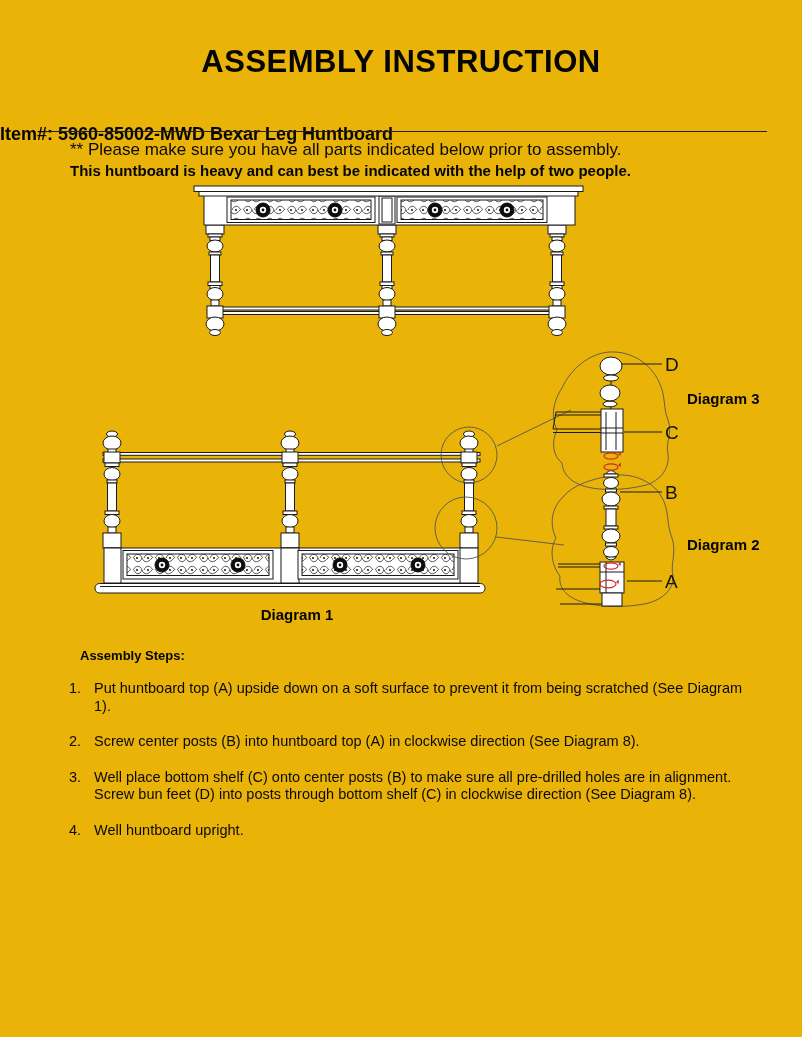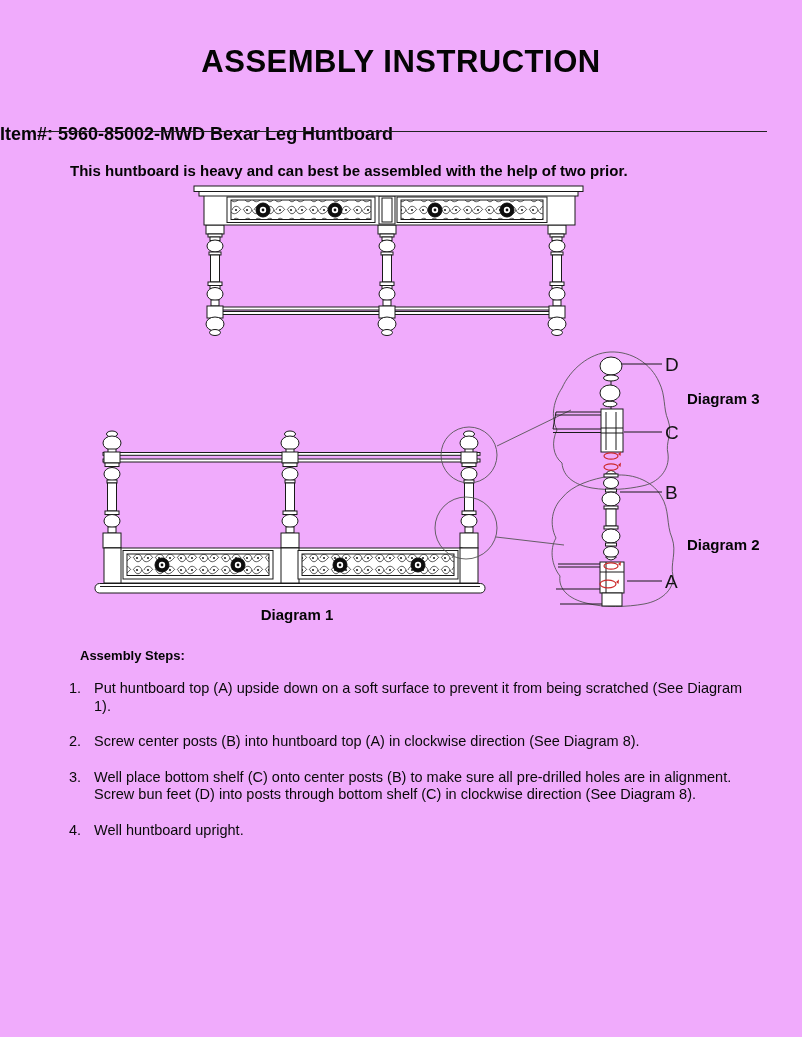--- a/index.html
+++ b/index.html
@@ -1,18 +1,18 @@
 <!DOCTYPE html>
 <html><head>
 <meta charset="utf-8">
 <style>
   html,body { margin:0; padding:0; background:#888; }
   .page {
     position:relative; width:802px; height:1037px; margin:0 auto;
-    background:#f0abfc; overflow:hidden;
+    background:#eab308; overflow:hidden;
     font-family:"Liberation Sans", sans-serif; color:#111;
   }
   .abs { position:absolute; }
   .doc-title {
     top:44px; left:0; width:802px; text-align:center;
     font-size:31px; font-weight:bold; letter-spacing:0.5px; color:#050505;
   }
   .item-line {
     top:101px; left:0; width:660px; text-align:left;
     font-size:18px; font-weight:bold; color:#050505;margin-top:23px;
@@ -36,21 +36,22 @@
   }
 </style>
 </head>
 <body>
 
 <div class="page">
 
   <div class="abs doc-title">ASSEMBLY INSTRUCTION</div>
   <div class="abs item-line">Item#: 5960-85002-MWD Bexar Leg Huntboard</div>
   <div class="abs head-rule"></div>
-  <div class="abs note2">This huntboard is heavy and can best be assembled with the help of two prior.</div>
+  <div class="abs note1">** Please make sure you have all parts indicated below prior to assembly.</div>
+  <div class="abs note2">This huntboard is heavy and can best be indicated with the help of two people.</div>
 
   <svg class="abs drawing-svg" width="802" height="452" viewBox="0 0 802 452">
     <defs>
       <pattern id="scroll" width="22" height="12" patternUnits="userSpaceOnUse">
         <path d="M1,6 C4,1 8,1 10,6 C12,11 16,11 20,6 M10,6 C8,11 4,11 2,6 M12,6 C14,1 18,1 21,6" stroke="#222" fill="none" stroke-width="0.75"></path>
         <circle cx="5" cy="6" r="1.1" fill="#222"></circle>
         <circle cx="16" cy="6" r="1.1" fill="#222"></circle>
       </pattern>
       <g id="knob">
         <circle r="7" fill="#0d0d0d" stroke="#0d0d0d"></circle>

